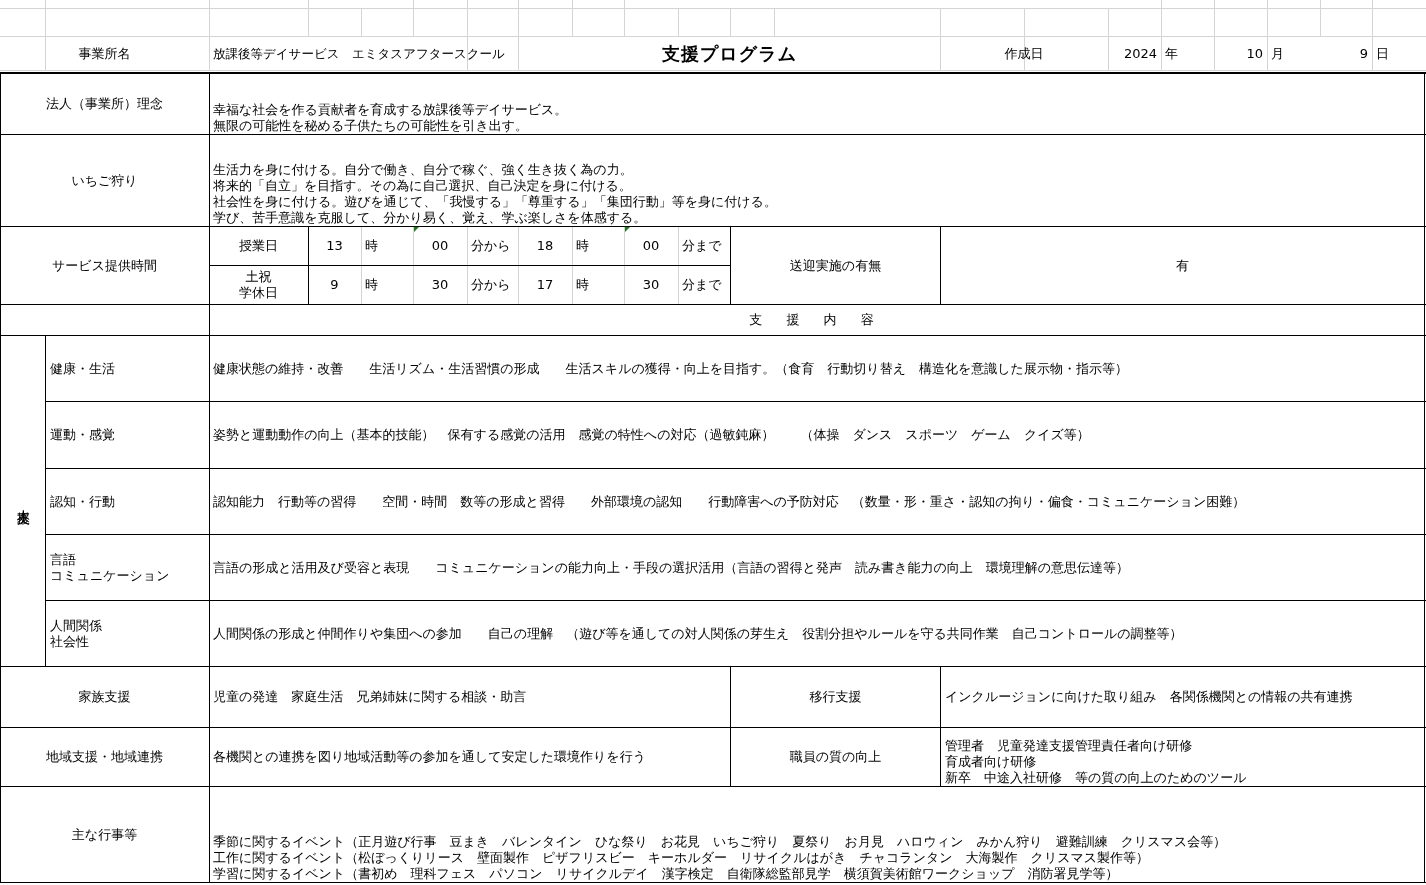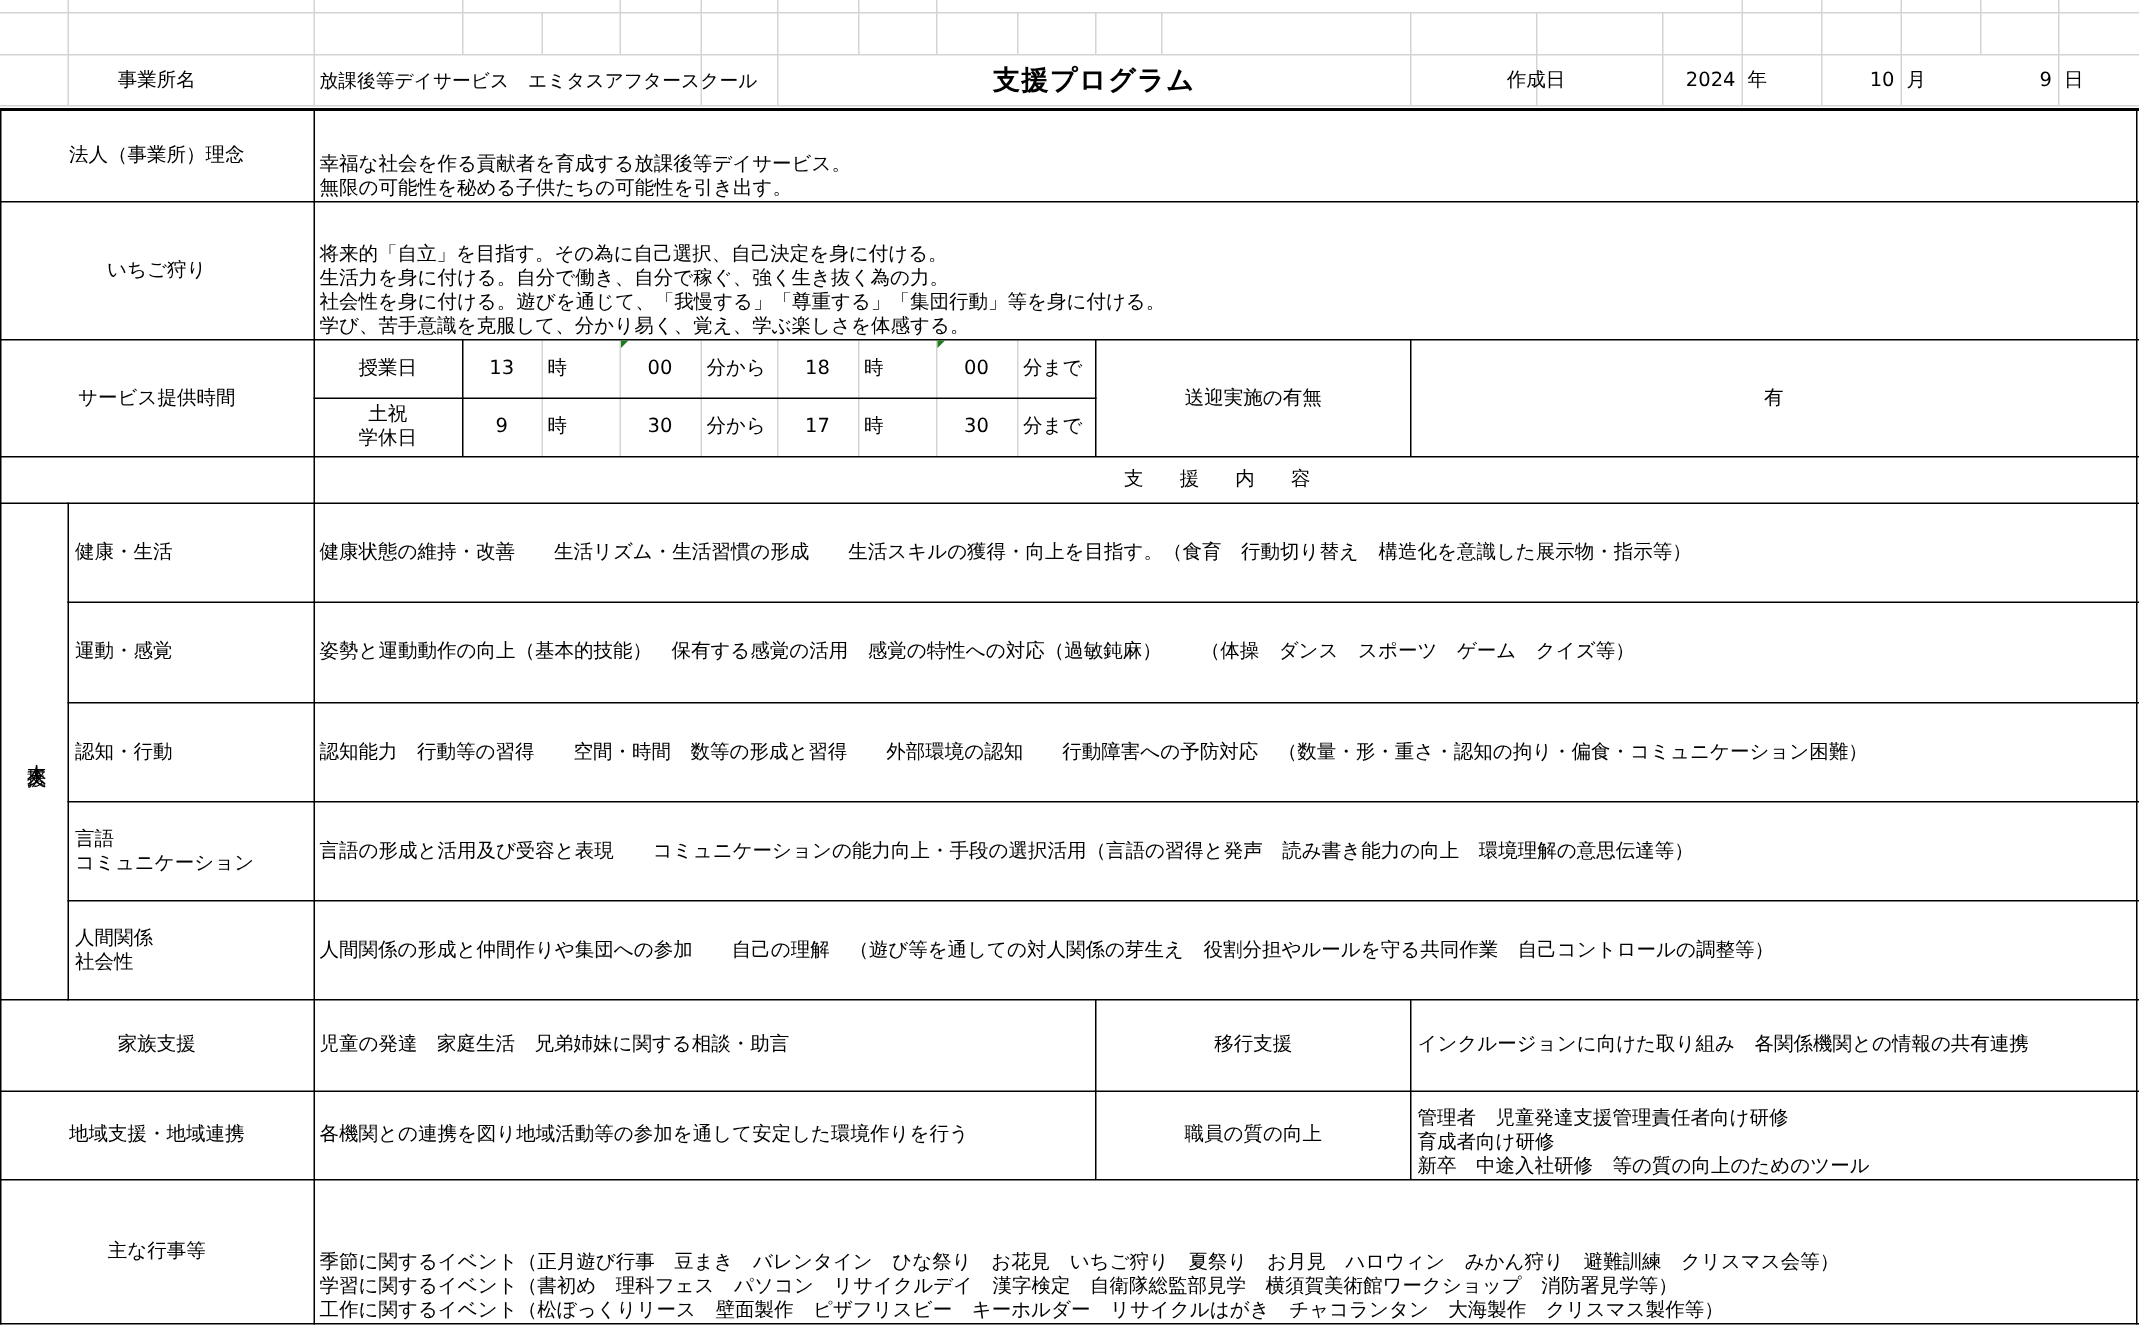--- a/index.html
+++ b/index.html
@@ -94,22 +94,22 @@
 <div class="cell l" style="left:1372px;top:37px;width:52px;height:33px;">日</div>
 
 <div class="cell c" style="left:0;top:74px;width:209px;height:60px;">法人（事業所）理念</div>
 <div class="cell l multi" style="left:209px;top:74px;width:1215px;height:60px;">
   <span>幸福な社会を作る貢献者を育成する放課後等デイサービス。</span>
   <span>無限の可能性を秘める子供たちの可能性を引き出す。</span>
 </div>
 
 <div class="cell c" style="left:0;top:135px;width:209px;height:91px;">いちご狩り</div>
 <div class="cell l multi" style="left:209px;top:135px;width:1215px;height:91px;">
+  <span>生活力を身に付ける。自分で働き、自分で稼ぐ、強く生き抜く為の力。</span>
   <span>将来的「自立」を目指す。その為に自己選択、自己決定を身に付ける。</span>
-  <span>生活力を身に付ける。自分で働き、自分で稼ぐ、強く生き抜く為の力。</span>
   <span>社会性を身に付ける。遊びを通じて、「我慢する」「尊重する」「集団行動」等を身に付ける。</span>
   <span>学び、苦手意識を克服して、分かり易く、覚え、学ぶ楽しさを体感する。</span>
 </div>
 
 <div class="cell c" style="left:0;top:227px;width:209px;height:77px;">サービス提供時間</div>
 
 <div>
   <div class="cell c" style="left:209px;top:227px;width:99px;height:38px;">授業日</div>
   <div class="cell c" style="left:308px;top:227px;width:53px;height:38px;">13</div>
   <div class="cell l" style="left:361px;top:227px;width:52px;height:38px;">時</div>
@@ -173,15 +173,15 @@
 <div class="cell c" style="left:731px;top:728px;width:209px;height:58px;">職員の質の向上</div>
 <div class="cell l multi" style="left:941px;top:728px;width:483px;height:58px;">
   <span>管理者　児童発達支援管理責任者向け研修</span>
   <span>育成者向け研修</span>
   <span>新卒　中途入社研修　等の質の向上のためのツール</span>
 </div>
 
 <div class="cell c" style="left:0;top:787px;width:209px;height:95px;">主な行事等</div>
 <div class="cell l multi" style="left:209px;top:787px;width:1215px;height:95px;">
   <span>季節に関するイベント（正月遊び行事　豆まき　バレンタイン　ひな祭り　お花見　いちご狩り　夏祭り　お月見　ハロウィン　みかん狩り　避難訓練　クリスマス会等）</span>
+  <span>工作に関するイベント（松ぼっくりリース　壁面製作　ピザフリスビー　キーホルダー　リサイクルはがき　チャコランタン　大海製作　クリスマス製作等）</span>
   <span>学習に関するイベント（書初め　理科フェス　パソコン　リサイクルデイ　漢字検定　自衛隊総監部見学　横須賀美術館ワークショップ　消防署見学等）</span>
-  <span>工作に関するイベント（松ぼっくりリース　壁面製作　ピザフリスビー　キーホルダー　リサイクルはがき　チャコランタン　大海製作　クリスマス製作等）</span>
 </div>
 
 </body></html>

